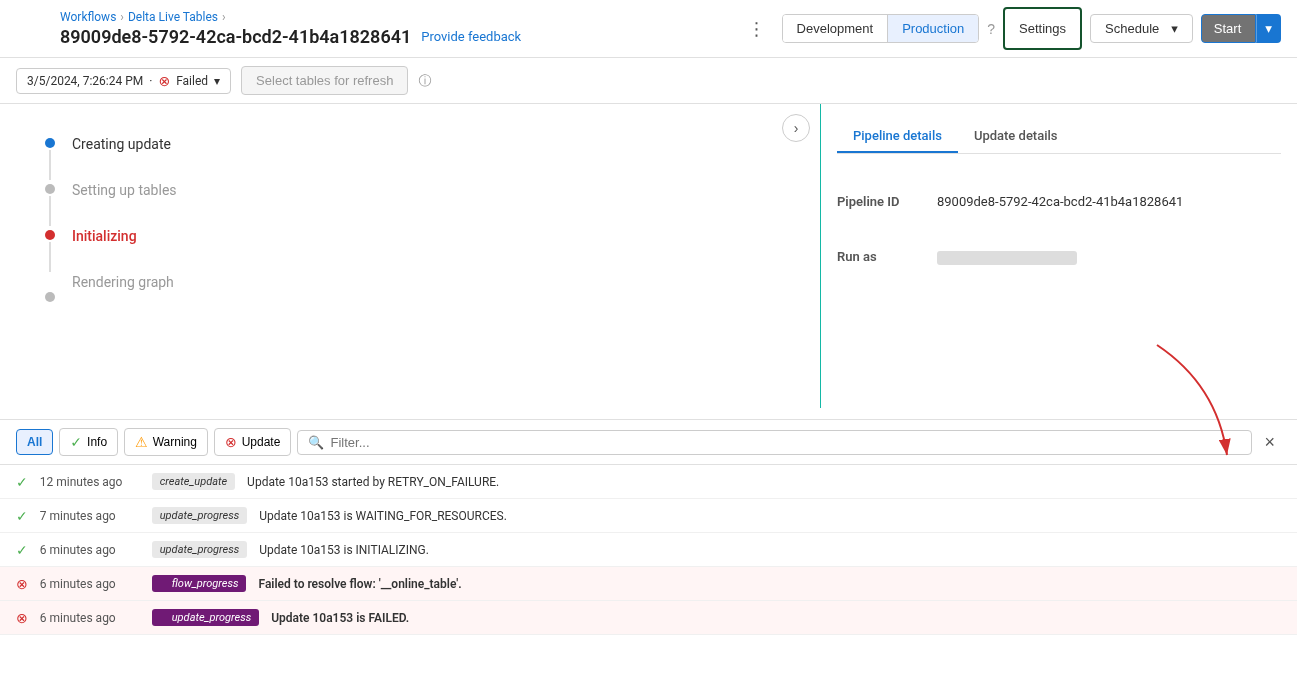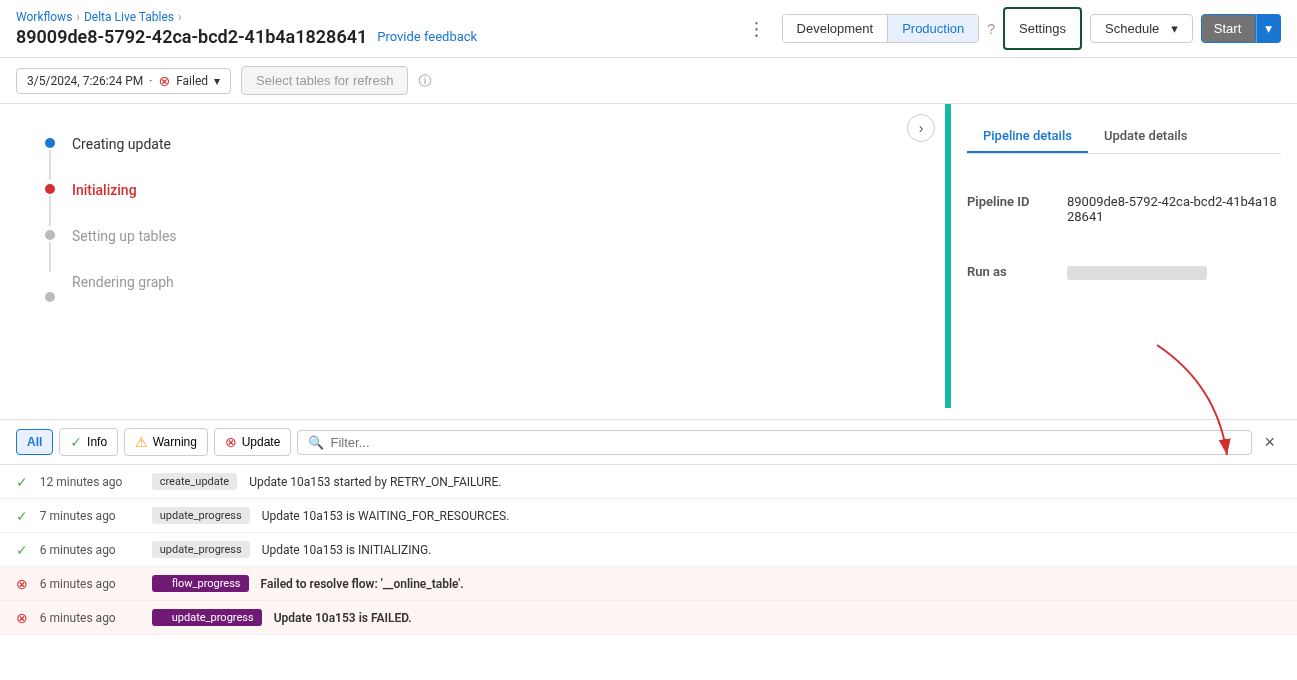--- a/index.html
+++ b/index.html
@@ -1,20 +1,20 @@
 <!DOCTYPE html>
 <html><head>
   <meta charset="utf-8">
   <style>
     * { box-sizing: border-box; margin: 0; padding: 0; }
     body { font-family: -apple-system, BlinkMacSystemFont, 'Segoe UI', Roboto, sans-serif; font-size: 13px; background: #fff; color: #333; overflow: hidden; }
 
     
     .top-nav { display: flex; align-items: center; justify-content: space-between; padding: 8px 16px; border-bottom: 1px solid #e0e0e0; height: 58px; }
-    .top-nav-left { display: flex; flex-direction: column; }
+    .top-nav-left { display: flex; flex-direction: column; margin-left: 44px; }
     .breadcrumb { display: flex; align-items: center; gap: 4px; font-size: 12px; color: #1976d2; margin-bottom: 2px; }
     .breadcrumb span { color: #999; }
     .pipeline-title { font-size: 18px; font-weight: 600; color: #222; display: flex; align-items: center; gap: 10px; }
     .pipeline-title a { font-size: 13px; font-weight: 400; color: #1976d2; text-decoration: none; display: flex; align-items: center; gap: 4px; }
     .top-nav-right { display: flex; align-items: center; gap: 8px; }
     .btn { padding: 6px 14px; border-radius: 4px; border: 1px solid #ccc; background: #fff; cursor: pointer; font-size: 13px; color: #333; }
     .btn-primary { background: #737373; color: #fff; border-color: #1976d2; font-weight: 500; padding-left: 12px; }
     .btn-group { display: flex; border: 1px solid #ccc; border-radius: 4px; overflow: hidden; }
     .btn-group .btn { border: none; border-radius: 0; border-right: 1px solid #ccc; }
     .btn-group .btn:last-child { border-right: none; }
@@ -45,21 +45,21 @@
     .step-dot.blue { background: #1976d2; }
     .step-dot.red { background: #d32f2f; }
     .step-dot.gray { background: #bbb; }
     .step-line { width: 2px; background: #ddd; flex: 1; min-height: 30px; margin-top: 2px; }
     .step-label { font-size: 14px; padding: 2px 0 28px 0; }
     .step-label.active { color: #d32f2f; font-weight: 500; }
     .step-label.muted { color: #999; }
     .step-label.normal { color: #333; }
 
     
-    .right-panel { width: 352px; border-left: 6px solid #14b8a6; padding: 16px; overflow-y: auto; }
+    .right-panel { width: 477px; border-left: 1px solid #14b8a6; padding: 16px; overflow-y: auto; }
     .panel-tabs { display: flex; gap: 0; border-bottom: 1px solid #e0e0e0; margin-bottom: 16px; }
     .panel-tab { padding: 8px 16px; font-size: 13px; font-weight: 500; cursor: pointer; border-bottom: 2px solid transparent; color: #555; }
     .panel-tab.active { color: #1976d2; border-bottom-color: #1976d2; }
     .panel-field { display: flex; gap: 10px; margin-bottom: 14px; margin-top: 40px; }
     .panel-field-label { font-size: 13px; font-weight: 600; color: #555; min-width: 90px; }
     .panel-field-value { font-size: 13px; color: #333; word-break: break-all; }
     .blurred-text { background: #ddd; border-radius: 3px; width: 140px; height: 14px; display: inline-block; margin-top: 2px; }
 
     
     .log-section { border-top: 1px solid #e0e0e0; display: flex; flex-direction: column; height: 260px; }
@@ -70,21 +70,21 @@
     .log-filter-btn .icon-warn { color: #ff9800; font-size: 14px; }
     .log-filter-btn .icon-err { color: #d32f2f; font-size: 14px; }
     .filter-input-wrap { flex: 1; display: flex; align-items: center; border: 1px solid #ccc; border-radius: 4px; padding: 4px 10px; gap: 6px; }
     .filter-input { border: none; outline: none; font-size: 13px; flex: 1; }
     .close-log-btn { background: none; border: none; cursor: pointer; font-size: 18px; color: #555; padding: 2px 6px; }
 
     .log-table { flex: 1; overflow-y: auto; }
     .log-row { display: flex; align-items: center; padding: 8px 16px; border-bottom: 1px solid #f0f0f0; gap: 12px; font-size: 12px; }
     .log-row.error-row { background: #fff5f5; }
     .log-time { width: 100px; color: #555; flex-shrink: 0; }
-    .log-source { flex-shrink: 0; }
+    .log-source { flex-shrink: 0; font-style: italic; }
     .log-source-badge { display: inline-block; padding: 2px 8px; border-radius: 3px; font-size: 11px; background: #e8e8e8; color: #333; }
     .log-source-badge.error-badge { background: #701a75; color: #fff; padding-left: 20px; }
     .log-message { flex: 1; color: #333; }
     .log-message strong { font-weight: 600; }
     .log-icon { flex-shrink: 0; font-size: 14px; }
     .log-icon.ok { color: #4caf50; }
     .log-icon.err { color: #d32f2f; }
 
     
     .settings-btn { padding: 12px 14px; border-radius: 4px; border: 2px solid #14532d; background: #fff; cursor: pointer; font-size: 13px; color: #333; }
@@ -146,31 +146,31 @@
     <div class="step-list" id="step-list">
         <div class="step-item">
     <div class="step-connector">
       <div class="step-dot blue"></div>
       <div class="step-line"></div>
     </div>
     <div class="step-label normal">Creating update</div>
   </div>
         <div class="step-item">
     <div class="step-connector">
+      <div class="step-dot gray"></div>
+      <div class="step-line"></div>
+    </div>
+    <div class="step-label muted">Setting up tables</div>
+  </div>
+        <div class="step-item">
+    <div class="step-connector">
       <div class="step-dot red"></div>
       <div class="step-line"></div>
     </div>
     <div class="step-label active">Initializing</div>
-  </div>
-        <div class="step-item">
-    <div class="step-connector">
-      <div class="step-dot gray"></div>
-      <div class="step-line"></div>
-    </div>
-    <div class="step-label muted">Setting up tables</div>
   </div>
         <div class="step-item">
     <div class="step-connector">
       <div class="step-dot gray"></div>
 
     </div>
     <div class="step-label muted">Rendering graph</div>
   </div>
       </div>
   </div>

